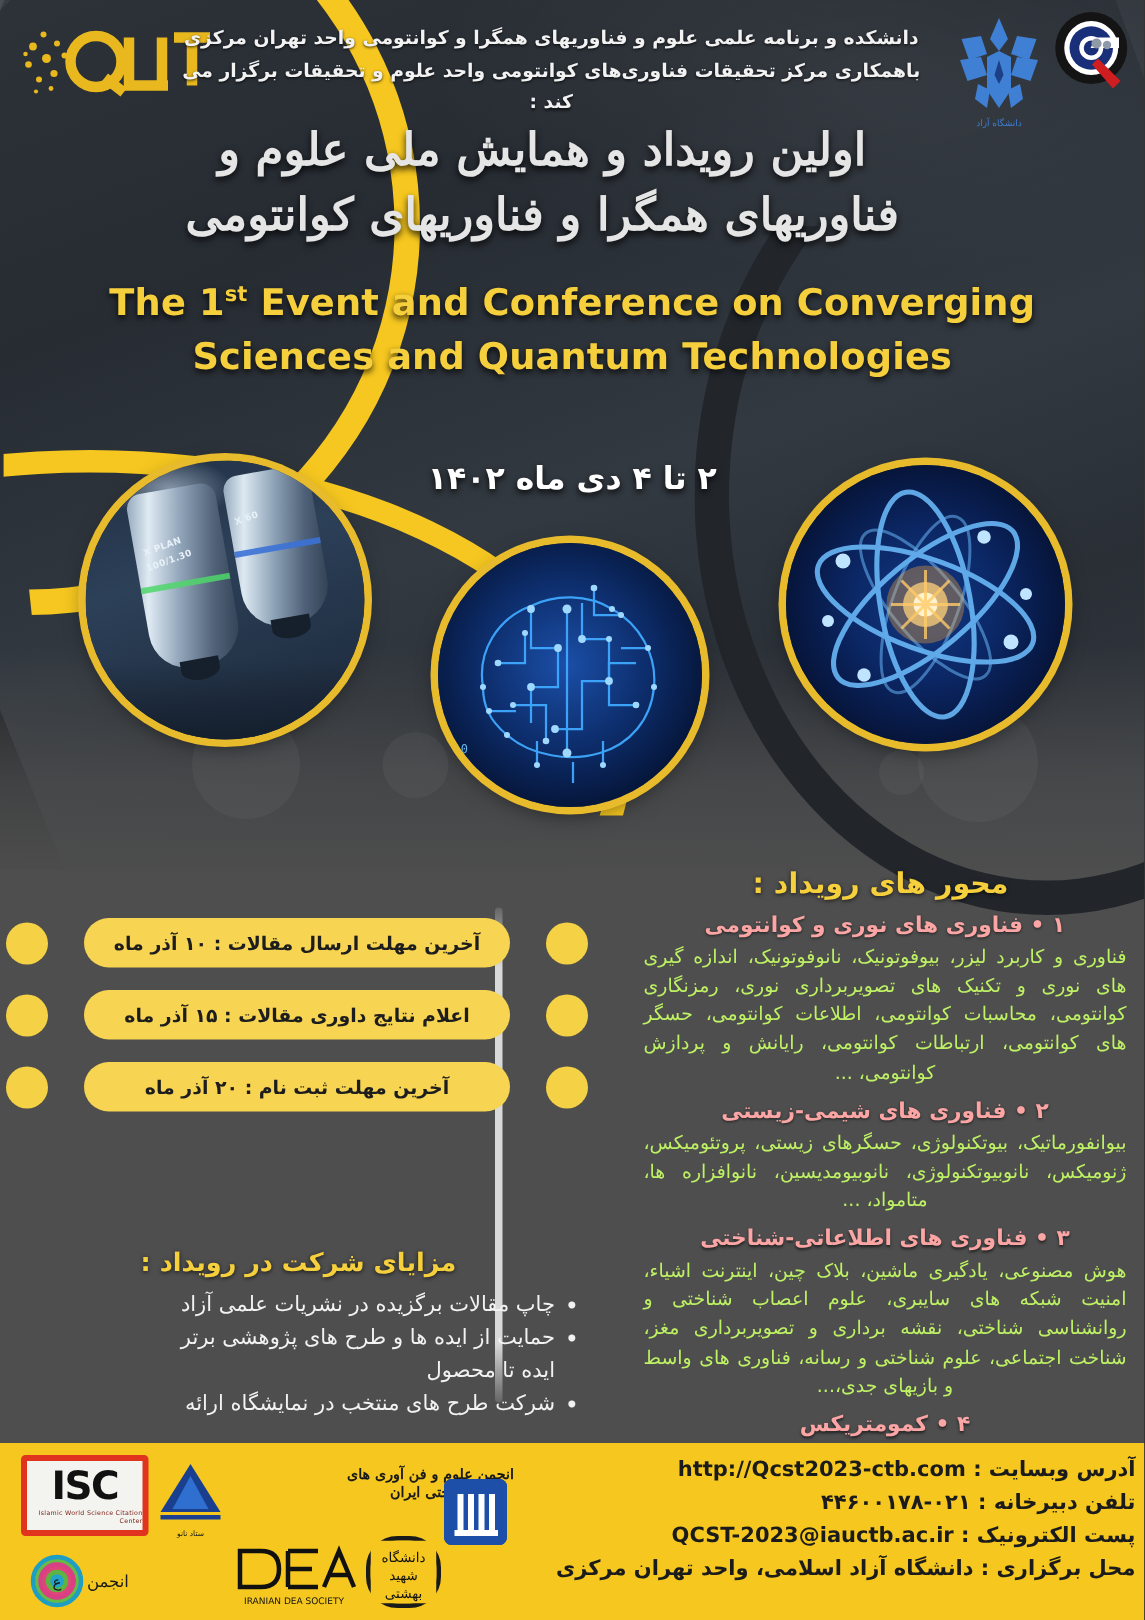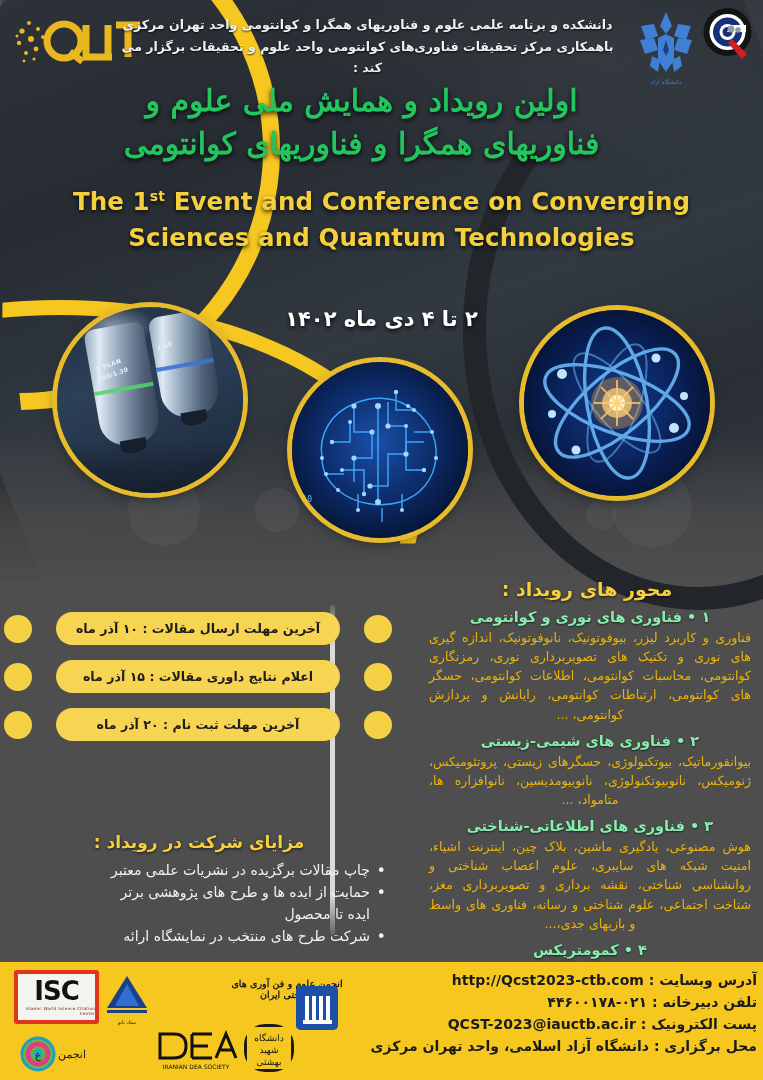--- a/index.html
+++ b/index.html
@@ -81,21 +81,21 @@
     right:143px; top:14px; width:505px;
     text-align:center; direction:rtl;
     color:#f2f2f2; font-weight:bold; font-size:12.5px; line-height:1.72;
     text-shadow:0 1px 2px rgba(0,0,0,.8);
   }
   .top-logos{ position:absolute; z-index:10; right:9px; top:6px; display:flex; gap:7px; align-items:flex-start; }
 
   
   .fa-title{
     position:absolute; z-index:10; left:0; top:80px; width:723px;
-    text-align:center; direction:rtl; color:#22c55e;
+    text-align:center; direction:rtl; color:#e5e5e5;
     font-weight:bold; font-size:30px; line-height:1.42;
     text-shadow:0 2px 5px rgba(0,0,0,.85);
     font-family:"DejaVu Serif","Liberation Serif",serif;
   }
   .en-title{
     position:absolute; z-index:10; left:0; top:184px; width:763px;
     text-align:center; direction:ltr; color:#f5cf3c;
     font-weight:bold; font-size:24.5px; line-height:1.47;
     letter-spacing:.1px;
     text-shadow:0 2px 4px rgba(0,0,0,.8);
@@ -153,26 +153,26 @@
     background:linear-gradient(to bottom, rgba(230,230,230,.15), #d9d9d9 12%, #d9d9d9 88%, rgba(230,230,230,.15));
     border-radius:3px;
   }
 
   
   .topics{
     position:absolute; z-index:12; right:8px; top:600px; width:330px;
     direction:rtl; text-align:justify;
   }
   .topic-title{
-    color:#86efac; font-weight:bold; font-size:14.5px;
+    color:#fca5a5; font-weight:bold; font-size:14.5px;
     text-align:center; margin:9px 0 3px;
     text-shadow:0 1px 2px rgba(0,0,0,.6);
   }
   .topic-body{
-    color:#eab308; font-size:12.6px; line-height:1.52;
+    color:#bef264; font-size:12.6px; line-height:1.52;
     text-align:justify; text-align-last:center;
     padding:0 4px;
   }
   .topic-body.center{ text-align:center; }
 
   
   .deadlines{ position:absolute; z-index:12; left:4px; top:612px; width:388px; }
   .pill-row{ display:flex; align-items:center; gap:24px; margin-bottom:15px; }
   .dot{ width:28px; height:28px; border-radius:50%; background:#f5d145; flex:0 0 auto; }
   .pill{
@@ -471,21 +471,21 @@
     </div>
     <div class="pill-row">
       <div class="dot"></div>
       <div class="pill">آخرین مهلت ثبت نام : ۲۰ آذر ماه</div>
       <div class="dot"></div>
     </div>
   </div>
 
   <div class="benefits">
     <div class="benefits-head">مزایای شرکت در رویداد :</div>
-    <div class="benefit">چاپ مقالات برگزیده در نشریات علمی معتبر</div>
+    <div class="benefit">چاپ مقالات برگزیده در نشریات علمی آزاد</div>
     <div class="benefit">حمایت از ایده ها و طرح های پژوهشی برتر</div>
     <div class="benefit cont">ایده تا محصول</div>
     <div class="benefit">شرکت طرح های منتخب در نمایشگاه ارائه</div>
   </div>
 
   <div class="footer">
 
     <div class="footer-contact">
       <div>
         <span>آدرس وبسایت :</span>

